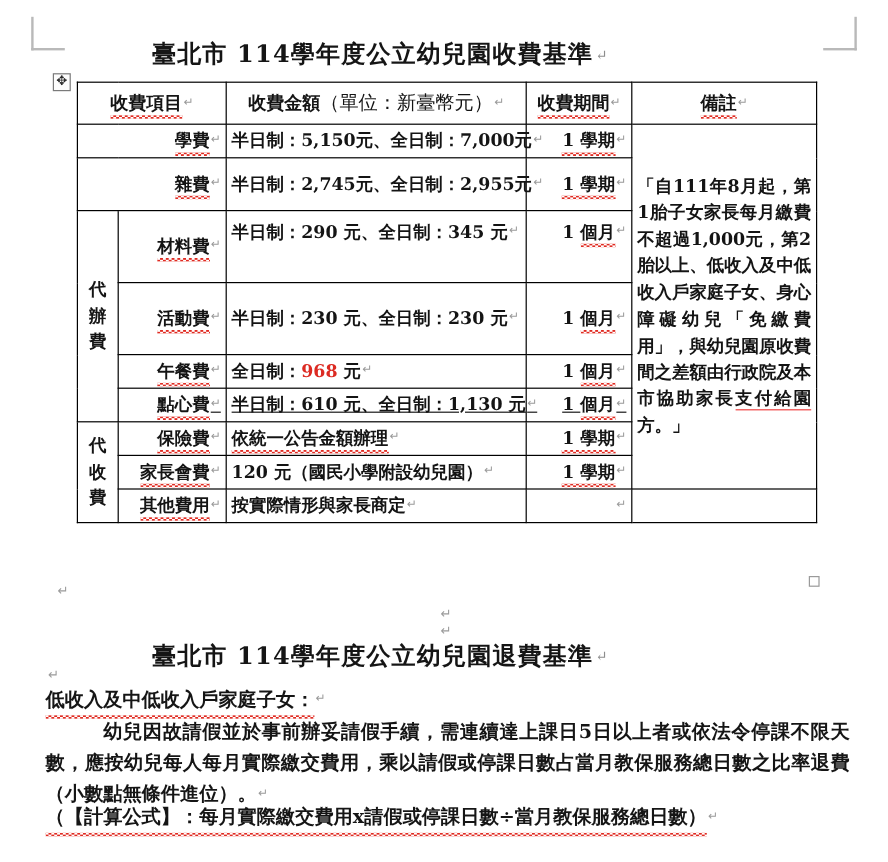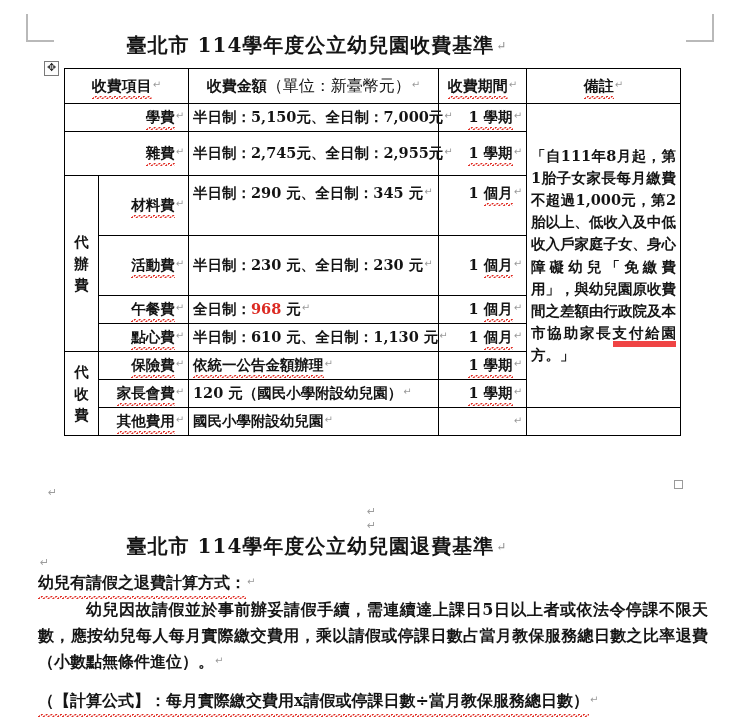--- a/index.html
+++ b/index.html
@@ -140,21 +140,21 @@
     position: absolute;
     left: 0; right: 0;
     bottom: -3px;
     height: 3px;
     background-image:
       radial-gradient(circle at 1.2px 2.6px, #e02b22 1.1px, transparent 1.2px),
       radial-gradient(circle at 3.6px 0.4px, #e02b22 1.1px, transparent 1.2px);
     background-size: 4.8px 3px;
     background-repeat: repeat-x;
   }
-  .ul-blue { border-bottom: 6px solid #ef4444; }
+  .ul-blue { border-bottom: 1px solid #ef4444; }
 
   .pmark {
     font-size: 10px;
     color: #9a9a9a;
     font-family: "DejaVu Sans", "Liberation Sans", sans-serif;
     vertical-align: 3px;
     font-weight: normal;
     margin-left: 1px;
   }
 
@@ -164,21 +164,21 @@
     left: 38px;
     width: 670px;
     font-size: 16px;
     font-weight: bold;
     line-height: 1.62;
     color: #151515;
     text-align: justify;
   }
   #refund-lead { top: 570px; }
   #refund-para { top: 597px; text-indent: 48px; }
-  #refund-formula { top: 668px; margin-top: 20px; }
+  #refund-formula { top: 668px; }
 
   .stray-pilcrow {
     position: absolute;
     font-size: 11px;
     color: #9d9d9d;
     font-family: "DejaVu Sans", "Liberation Sans", sans-serif;
   }
 </style>
 </head>
 <body>
@@ -236,21 +236,21 @@
       <td class="cell-left amount-cell"><span>半日制：230 元、全日制：230 元</span><span class="pmark">↵</span></td>
       <td class="cell-center"><span>1 </span><span class="squiggle">個月</span><span class="pmark">↵</span></td>
     </tr>
 
     <tr style="height:28px;">
       <td class="cell-center"><span class="squiggle">午餐費</span><span class="pmark">↵</span></td>
       <td class="cell-left amount-cell"><span>全日制：</span><span class="red">968</span><span> 元</span><span class="pmark">↵</span></td>
       <td class="cell-center"><span>1 </span><span class="squiggle">個月</span><span class="pmark">↵</span></td>
     </tr>
 
-    <tr style="height:28px;">
+    <tr style="height:28px;text-decoration:underline;">
       <td class="cell-center"><span class="squiggle">點心費</span><span class="pmark">↵</span></td>
       <td class="cell-left amount-cell"><span>半日制：610 元、全日制：1,130 元</span><span class="pmark">↵</span></td>
       <td class="cell-center"><span>1 </span><span class="squiggle">個月</span><span class="pmark">↵</span></td>
     </tr>
 
     <tr style="height:28px;">
       <td class="group-cell" rowspan="3">
         <span class="vert"><span>代</span><span>收</span><span>費</span></span>
       </td>
       <td class="cell-center"><span class="squiggle">保險費</span><span class="pmark">↵</span></td>
@@ -259,38 +259,38 @@
     </tr>
 
     <tr style="height:28px;">
       <td class="cell-center"><span class="squiggle">家長會費</span><span class="pmark">↵</span></td>
       <td class="cell-left amount-cell"><span>120 元（國民小學附設幼兒園）</span><span class="pmark">↵</span></td>
       <td class="cell-center"><span class="squiggle">1 學期</span><span class="pmark">↵</span></td>
     </tr>
 
     <tr style="height:28px;">
       <td class="cell-center redall"><span class="squiggle">其他費用</span><span class="pmark">↵</span></td>
-      <td class="cell-left amount-cell redall"><span>國民小學附設幼兒園</span><span class="pmark">↵</span></td>
+      <td class="cell-left amount-cell redall"><span>按實際情形與家長商定</span><span class="pmark">↵</span></td>
       <td class="cell-center"><span class="pmark">↵</span></td>
       <td></td>
     </tr>
   </tbody>
 </table>
 
 <div class="stray-pilcrow" style="left:48px; top:486px;">↵</div>
 <div class="stray-pilcrow" style="left:367px; top:505px;">↵</div>
 <div class="stray-pilcrow" style="left:367px; top:519px;">↵</div>
 <div class="stray-pilcrow" style="left:40px; top:556px;">↵</div>
 
 <div class="doc-title" id="title-refund">
   <span>臺北市 114學年度公立幼兒園退費基準</span><span class="pilcrow">↵</span>
 </div>
 
 <div class="body-block" id="refund-lead">
-  <span class="squiggle">幼兒有請假之退費計算方式：</span><span class="pmark">↵</span>
+  <span class="squiggle">低收入及中低收入戶家庭子女：</span><span class="pmark">↵</span>
 </div>
 
 <div class="body-block" id="refund-para">
   <span>幼兒因故請假並於事前辦妥請假手續，需連續達上課日5日以上者或依法令停課不限天數，應按幼兒每人每月實際繳交費用，乘以請假或停課日數占當月教保服務總日數之比率退費（小數點無條件進位）。</span><span class="pmark">↵</span>
 </div>
 
 <div class="body-block" id="refund-formula">
   <span class="squiggle">（【計算公式】：每月實際繳交費用x請假或停課日數÷當月教保服務總日數）</span><span class="pmark">↵</span>
 </div>
 

